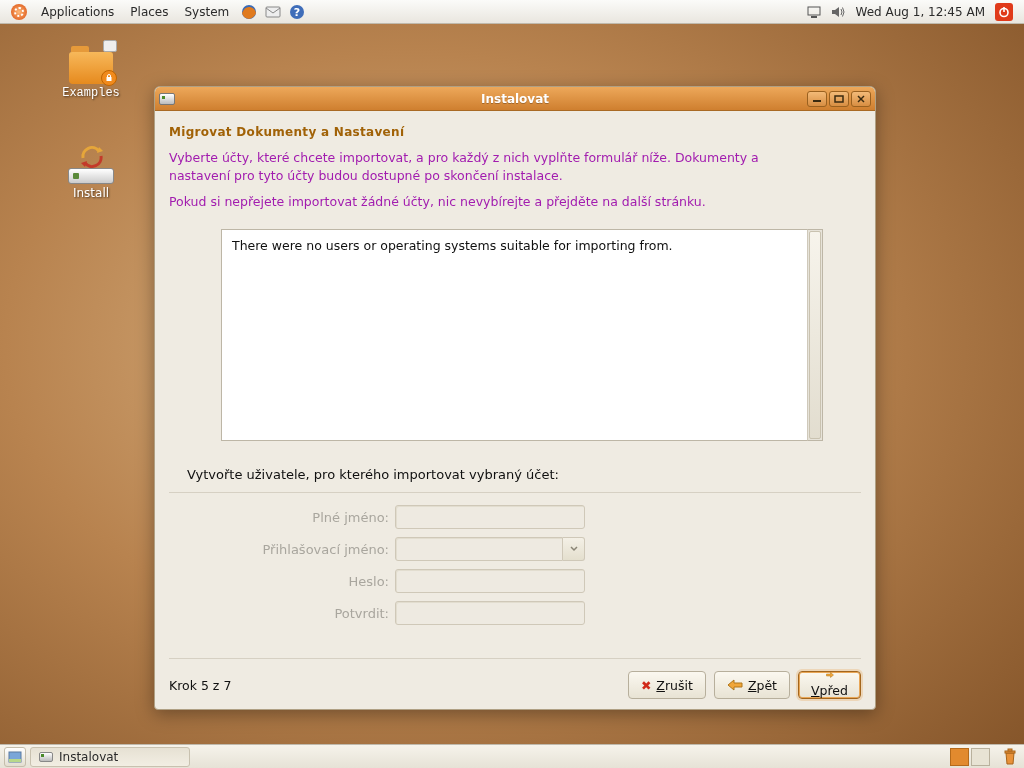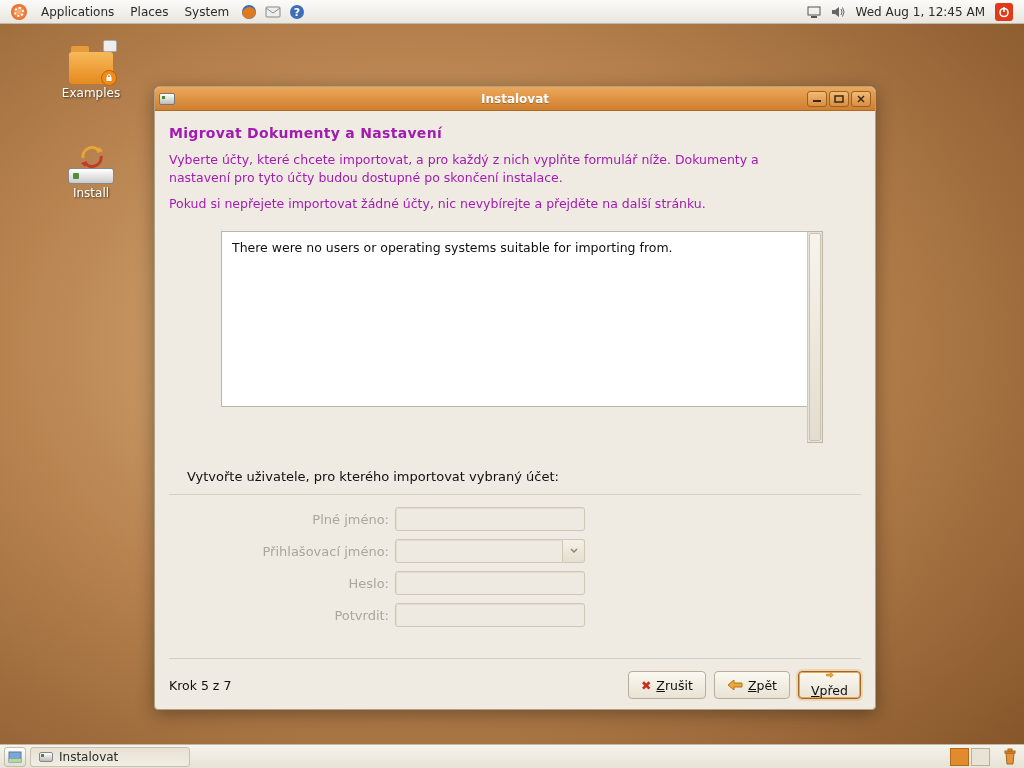--- a/index.html
+++ b/index.html
@@ -31,24 +31,24 @@
   
   .window { position: absolute; left: 154px; top: 86px; width: 722px; height: 624px; background: #efebe2; border: 1px solid #b0a084; border-radius: 6px 6px 4px 4px; box-shadow: 0 4px 18px rgba(0,0,0,0.35); display:flex; flex-direction:column; overflow:hidden;}
   .titlebar { height: 24px; background: linear-gradient(#eda85a, #cf7f2f); border-bottom: 1px solid #a96a24; display:flex; align-items:center; padding: 0 4px; color:#fff; font-weight:bold; position:relative; border-radius:5px 5px 0 0;}
   .titlebar .tb-icon { width:16px; height:12px; background:linear-gradient(#fff,#bbb); border:1px solid #777; border-radius:2px; margin-right:6px; position:relative; }
   .titlebar .tb-icon::before{content:""; position:absolute; left:2px; top:2px; width:3px; height:3px; background:#4a8a2a;}
   .title-text { position:absolute; left:0; right:0; text-align:center; pointer-events:none; text-shadow:0 1px 0 rgba(0,0,0,0.25); font-size:12px;}
   .win-ctrls { margin-left:auto; display:flex; gap:2px; }
   .win-btn { width:20px; height:16px; background: linear-gradient(#f3ba78,#d88e42); border:1px solid #9a6120; border-radius:3px; display:flex; align-items:center; justify-content:center; color:#3a2a10; font-size:10px; }
 
   .win-body { flex:1; padding: 12px 14px 10px; display:flex; flex-direction:column; color:#101010; }
-  .heading { font-size: 14px; font-weight: 600; color:#a21caf; margin: 2px 0 10px; letter-spacing: 0.3px;}
+  .heading { font-size: 12px; font-weight: 600; color:#a16207; margin: 2px 0 10px; letter-spacing: 0.3px;}
   .para { font-size: 12.5px; line-height: 1.45; color:#a21caf; margin-bottom: 8px; max-width: 640px;}
   .listbox-wrap { display:flex; margin: 10px 38px 14px 52px; }
-  .listbox { flex:1; height: 176px; background:#fff; border:1px solid #bdb6a6; border-right:none; padding:8px 10px; color:#101010; font-size:12.5px;}
+  .listbox { flex:1; height: 212px; background:#fff; border:1px solid #bdb6a6; border-right:none; padding:8px 10px; color:#101010; font-size:12.5px;}
   .vscroll { width:16px; height:212px; background:#e7e3d9; border:1px solid #bdb6a6; border-left:1px solid #cfc9bb; position:relative;}
   .vscroll .thumb { position:absolute; left:1px; right:1px; top:1px; bottom:1px; background:linear-gradient(#f7f4ec,#e2ddcf); border:1px solid #c9c2b0; border-radius:2px;}
   .subheading { font-size:13px; margin: 12px 18px 6px; }
   hr.sep { border:none; border-top:1px solid #d6d0c3; margin: 4px 0 12px; }
 
   .form-grid { display:grid; grid-template-columns: 180px 190px; column-gap: 6px; row-gap: 8px; margin-left: 40px; align-items:center; }
   .form-label { text-align:right; color:#a9a69e; font-size:13px; }
   .form-input { height:24px; background:#eeeae1; border:1px solid #cfc8b8; border-radius:3px; box-shadow: inset 1px 1px 0 #e2ddcf; }
   .combo { display:flex; }
   .combo .form-input { flex:1; border-top-right-radius:0; border-bottom-right-radius:0;}
@@ -114,21 +114,21 @@
   </div>
   <div class="clock">Wed Aug  1, 12:45 AM</div>
   <div class="power-btn">
     <svg width="12" height="12" viewBox="0 0 12 12">
         <circle cx="6" cy="6.5" r="4" fill="none" stroke="#fff" stroke-width="1.6"></circle>
         <line x1="6" y1="1" x2="6" y2="6" stroke="#fff" stroke-width="1.6"></line>
       </svg>
   </div>
 </div>
 
-<div class="desktop-icon" style="left:46px; top:44px;">
+<div class="desktop-icon" style="left:46px; top:44px;font-family:Liberation Mono, monospace;">
   <div class="icon-box">
     <div class="folder-tab"></div>
     <div class="folder-shape"></div>
     <div class="badge-link"></div>
     <div class="badge-lock">
       <svg width="8" height="8" viewBox="0 0 8 8">
           <rect x="1.5" y="3" width="5" height="4" fill="#fff"></rect>
           <path d="M2.5 3 V2 a1.5 1.5 0 0 1 3 0 V3" fill="none" stroke="#fff"></path>
         </svg>
     </div>

